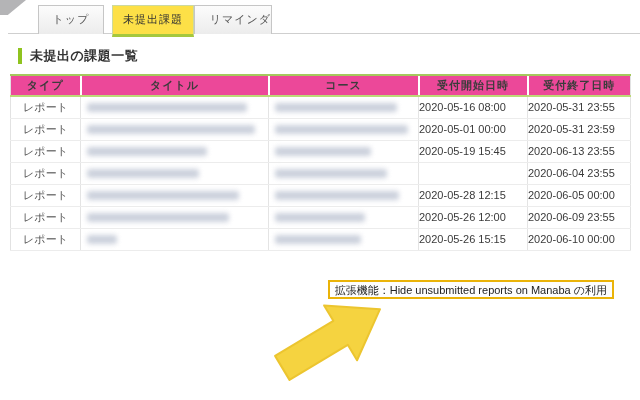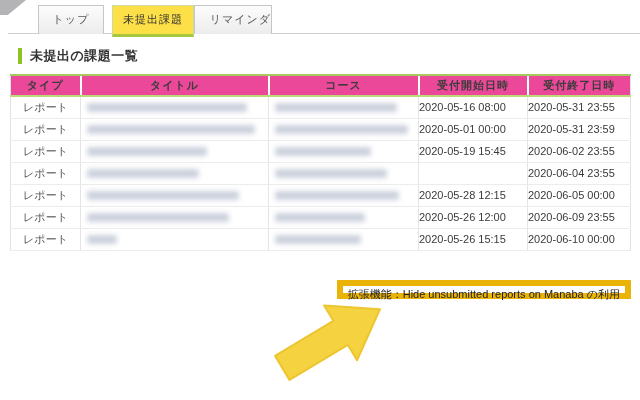--- a/index.html
+++ b/index.html
@@ -42,22 +42,22 @@
   table.assignments thead th:first-child { border-left: none; }
   table.assignments tbody td { height: 22px; border-bottom: 1px solid #ececec;
     border-left: 1px solid #e4e4e4; background: #fff; white-space: nowrap; overflow: hidden; }
   table.assignments tbody td:first-child { border-left: none; }
   td.c-type { text-align: center; color: #555; }
   td.c-date { text-align: left; color: #3a3a3a; margin-top: 9px; }
   .redact { height: 9px; border-radius: 3px; background: #bfc6d4;
     filter: blur(2.5px); margin-left: 6px; opacity: 0.8; }
 
   
-  .tooltip-box { position: absolute; top: 280px; right: 9px; height: 19px;
-    border: 6px solid #eab308; background: #fdfdfd; padding: 0 5px;
+  .tooltip-box { position: absolute; top: 280px; right: 26px; height: 19px;
+    border: 2px solid #eab308; background: #fdfdfd; padding: 0 5px;
     font-size: 11px; line-height: 17px; color: #222; white-space: nowrap; }
 
   
   .arrow-wrap { position: absolute; left: 268px; top: 294px; width: 128px; height: 88px; }
 </style>
 </head>
 <body>
 
 <div class="stage">
 
@@ -116,21 +116,21 @@
         </tr>
         <tr>
           <td class="c-type">レポート</td>
           <td>
             <div class="redact" style="width: 120px;"></div>
           </td>
           <td>
             <div class="redact" style="width: 96px;"></div>
           </td>
           <td class="c-date">2020-05-19 15:45</td>
-          <td class="c-date">2020-06-02 23:55</td>
+          <td class="c-date">2020-06-13 23:55</td>
         </tr>
         <tr>
           <td class="c-type">レポート</td>
           <td>
             <div class="redact" style="width: 112px;"></div>
           </td>
           <td>
             <div class="redact" style="width: 112px;"></div>
           </td>
           <td class="c-date"></td>

